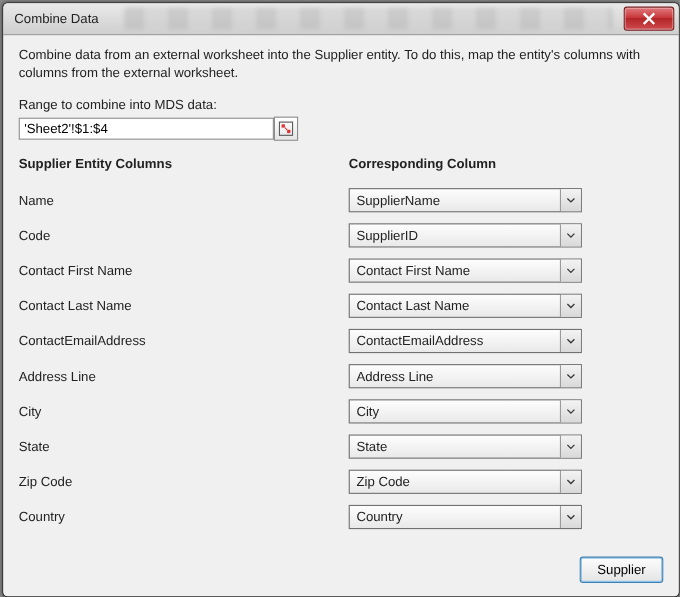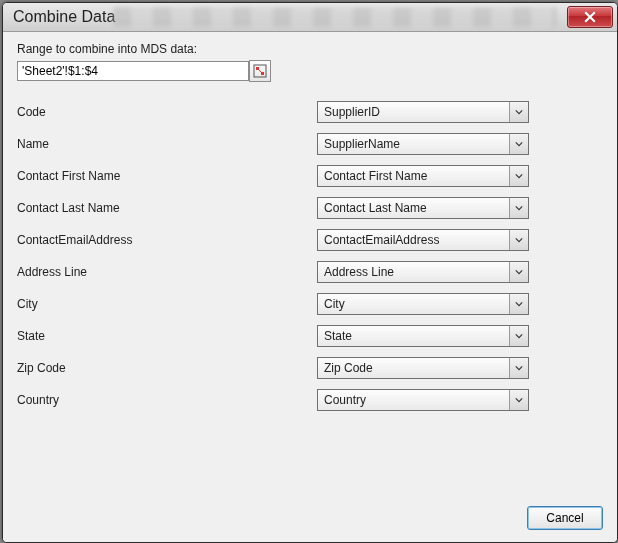--- a/index.html
+++ b/index.html
@@ -1,18 +1,18 @@
 <!DOCTYPE html>
 <html><head>
 <meta charset="utf-8">
 <style>
 html,body{margin:0;padding:0;font-family:"Segoe UI",Tahoma,sans-serif;font-size:12px;color:#222;background:#8a8a8a}
 .window{width:614px;height:539px;margin:2px;border:1px solid #2b2b2b;border-radius:5px;background:#f0f0f0;box-shadow:0 0 4px rgba(0,0,0,.5);display:flex;flex-direction:column;overflow:hidden}
 .titlebar{height:28px;background:linear-gradient(#e9e9e9,#cfcfcf);border-bottom:1px solid #9a9a9a;display:flex;align-items:center;padding:0 4px 0 10px;position:relative}
-.titlebar .title{font-size:16px;color:#222}
+.titlebar .title{font-size:12px;color:#222}
 .titlebar .blur{position:absolute;left:110px;right:60px;top:4px;bottom:4px;background:repeating-linear-gradient(90deg,#b8b8b8 0 18px,#cfcfcf 18px 40px);filter:blur(2px);opacity:.55;border-radius:3px}
 .close-btn{margin-left:auto;width:44px;height:20px;border-radius:3px;background:linear-gradient(#e07a7e,#c8373a 45%,#b12326 46%,#cf4b4e);border:1px solid #7a1f21;display:flex;align-items:center;justify-content:center;color:#fff;font-weight:bold;cursor:pointer;box-shadow:inset 0 0 0 1px rgba(255,255,255,.35)}
 .close-btn svg{width:12px;height:12px}
 .body{flex:1;padding:10px 14px 0 14px;background:#f0f0f0;display:flex;flex-direction:column}
 .desc{line-height:1.35;margin-bottom:14px}
 .range-label{margin-bottom:4px}
 .range-row{display:flex;align-items:center;gap:0;margin-bottom:14px}
 .range-input{width:232px;height:20px;border:1px solid #8c8c8c;background:#fff;padding:0 4px;font-family:inherit;font-size:12px;box-sizing:border-box}
 .range-pick{width:20px;height:20px;border:1px solid #8c8c8c;background:linear-gradient(#fff,#e6e6e6);display:flex;align-items:center;justify-content:center;cursor:pointer}
 .range-pick svg{width:14px;height:14px}
@@ -36,51 +36,56 @@
     <span class="title">Combine Data</span>
     <div class="blur"></div>
     <div class="close-btn">
       <svg viewBox="0 0 10 10">
           <path d="M1 1 L9 9 M9 1 L1 9" stroke="#fff" stroke-width="1.8" fill="none"></path>
         </svg>
     </div>
   </div>
 
   <div class="body">
+    <div class="desc">Combine data from an external worksheet into the Supplier entity. To do this, map the entity's columns with columns from the external worksheet.</div>
 
     <div class="range-label">Range to combine into MDS data:</div>
     <div class="range-row">
       <input class="range-input" type="text" value="'Sheet2'!$1:$4" style="">
       <div class="range-pick">
         <svg viewBox="0 0 14 14">
           <rect x="1" y="1" width="12" height="12" fill="none" stroke="#555" stroke-width="1"></rect>
           <rect x="3" y="3" width="3" height="3" fill="#d33"></rect>
           <rect x="8" y="8" width="3" height="3" fill="#d33"></rect>
           <path d="M6 6 L8 8" stroke="#d33" stroke-width="1"></path>
         </svg>
       </div>
     </div>
 
+    <div class="cols-head">
+      <div class="left">Supplier Entity Columns</div>
+      <div>Corresponding Column</div>
+    </div>
 
     <div id="rows">
         <div class="map-row">
-          <div class="lbl">Code</div>
+          <div class="lbl">Name</div>
           <div class="combo">
-            <div class="val">SupplierID</div>
+            <div class="val">SupplierName</div>
             <div class="arrow">
               <svg viewBox="0 0 10 10">
                 <path d="M1 3 L5 7 L9 3" fill="none" stroke="#333" stroke-width="1.4"></path>
               </svg>
             </div>
           </div>
         </div>
         <div class="map-row">
-          <div class="lbl">Name</div>
+          <div class="lbl">Code</div>
           <div class="combo">
-            <div class="val">SupplierName</div>
+            <div class="val">SupplierID</div>
             <div class="arrow">
               <svg viewBox="0 0 10 10">
                 <path d="M1 3 L5 7 L9 3" fill="none" stroke="#333" stroke-width="1.4"></path>
               </svg>
             </div>
           </div>
         </div>
         <div class="map-row">
           <div class="lbl">Contact First Name</div>
           <div class="combo">
@@ -165,16 +170,16 @@
             <div class="arrow">
               <svg viewBox="0 0 10 10">
                 <path d="M1 3 L5 7 L9 3" fill="none" stroke="#333" stroke-width="1.4"></path>
               </svg>
             </div>
           </div>
         </div>
       </div>
 
     <div class="footer">
-      <button class="btn primary">Cancel</button>
+      <button class="btn primary">Supplier</button>
     </div>
   </div>
 </div>
 
 </body></html>

